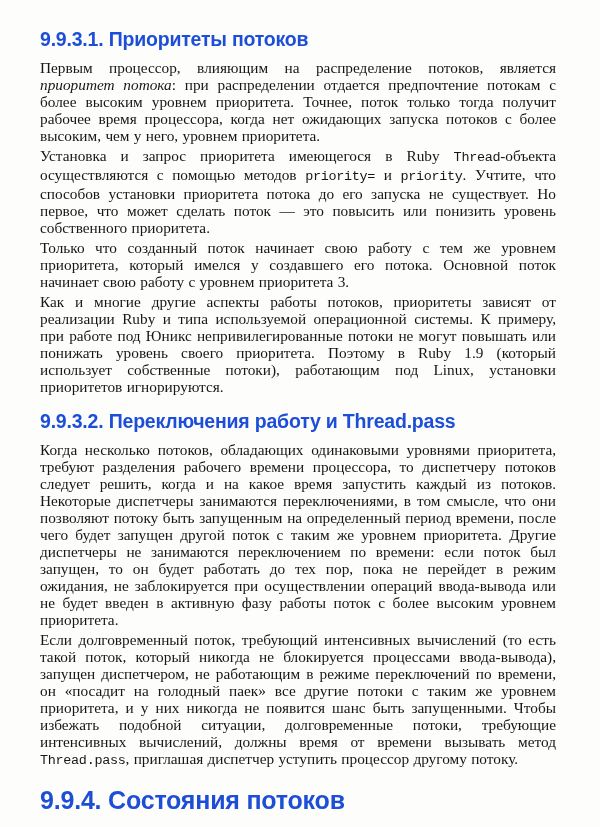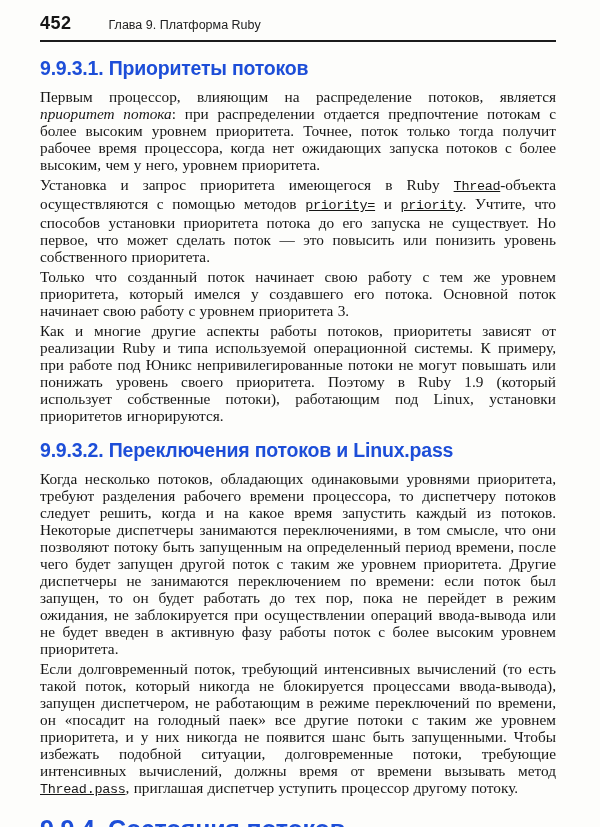--- a/index.html
+++ b/index.html
@@ -63,38 +63,33 @@
     word-spacing: 0.5px;
   }
   p.body-par span.italic {
     font-style: italic;
     margin-top: 26px;
   }
   p.body-par span.mono {
     font-family: "Liberation Mono", monospace;
     font-size: 0.88em;
     letter-spacing: -0.3px;
-    text-decoration: underline;
   }
 </style>
 </head>
 <body>
 
 <div class="page">
 
-  <div class="running-head">
-    <span class="page-number">452</span>
-    <span class="running-title">Глава 9. Платформа Ruby</span>
-  </div>
 
   <div>
       <h2 class="h-sub">9.9.3.1. Приоритеты потоков</h2>
       <p class="body-par"><span>Первым процессор, влияющим на распределение потоков, является </span><span class="italic">приоритет потока</span><span>: при распределении отдается предпочтение потокам с более высоким уровнем приоритета. Точнее, поток только тогда получит рабочее время процессора, когда нет ожидающих запуска потоков с более высоким, чем у него, уровнем приоритета.</span></p>
       <p class="body-par"><span>Установка и запрос приоритета имеющегося в Ruby </span><span class="mono">Thread</span><span>-объекта осуществляются с помощью методов </span><span class="mono">priority=</span><span> и </span><span class="mono">priority</span><span>. Учтите, что способов установки приоритета потока до его запуска не существует. Но первое, что может сделать поток — это повысить или понизить уровень собственного приоритета.</span></p>
       <p class="body-par"><span>Только что созданный поток начинает свою работу с тем же уровнем приоритета, который имелся у создавшего его потока. Основной поток начинает свою работу с уровнем приоритета 3.</span></p>
       <p class="body-par"><span>Как и многие другие аспекты работы потоков, приоритеты зависят от реализации Ruby и типа используемой операционной системы. К примеру, при работе под Юникс непривилегированные потоки не могут повышать или понижать уровень своего приоритета. Поэтому в Ruby 1.9 (который использует собственные потоки), работающим под Linux, установки приоритетов игнорируются.</span></p>
-      <h2 class="h-sub">9.9.3.2. Переключения потоков и Linux.pass</h2>
+      <h2 class="h-sub">9.9.3.2. Переключения работу и Thread.pass</h2>
       <p class="body-par"><span>Когда несколько потоков, обладающих одинаковыми уровнями приоритета, требуют разделения рабочего времени процессора, то диспетчеру потоков следует решить, когда и на какое время запустить каждый из потоков. Некоторые диспетчеры занимаются переключениями, в том смысле, что они позволяют потоку быть запущенным на определенный период времени, после чего будет запущен другой поток с таким же уровнем приоритета. Другие диспетчеры не занимаются переключением по времени: если поток был запущен, то он будет работать до тех пор, пока не перейдет в режим ожидания, не заблокируется при осуществлении операций ввода-вывода или не будет введен в активную фазу работы поток с более высоким уровнем приоритета.</span></p>
       <p class="body-par"><span>Если долговременный поток, требующий интенсивных вычислений (то есть такой поток, который никогда не блокируется процессами ввода-вывода), запущен диспетчером, не работающим в режиме переключений по времени, он «посадит на голодный паек» все другие потоки с таким же уровнем приоритета, и у них никогда не появится шанс быть запущенными. Чтобы избежать подобной ситуации, долговременные потоки, требующие интенсивных вычислений, должны время от времени вызывать метод </span><span class="mono">Thread.pass</span><span>, приглашая диспетчер уступить процессор другому потоку.</span></p>
       <h2 class="h-major">9.9.4. Состояния потоков</h2>
     </div>
 
 </div>
 
 </body></html>

